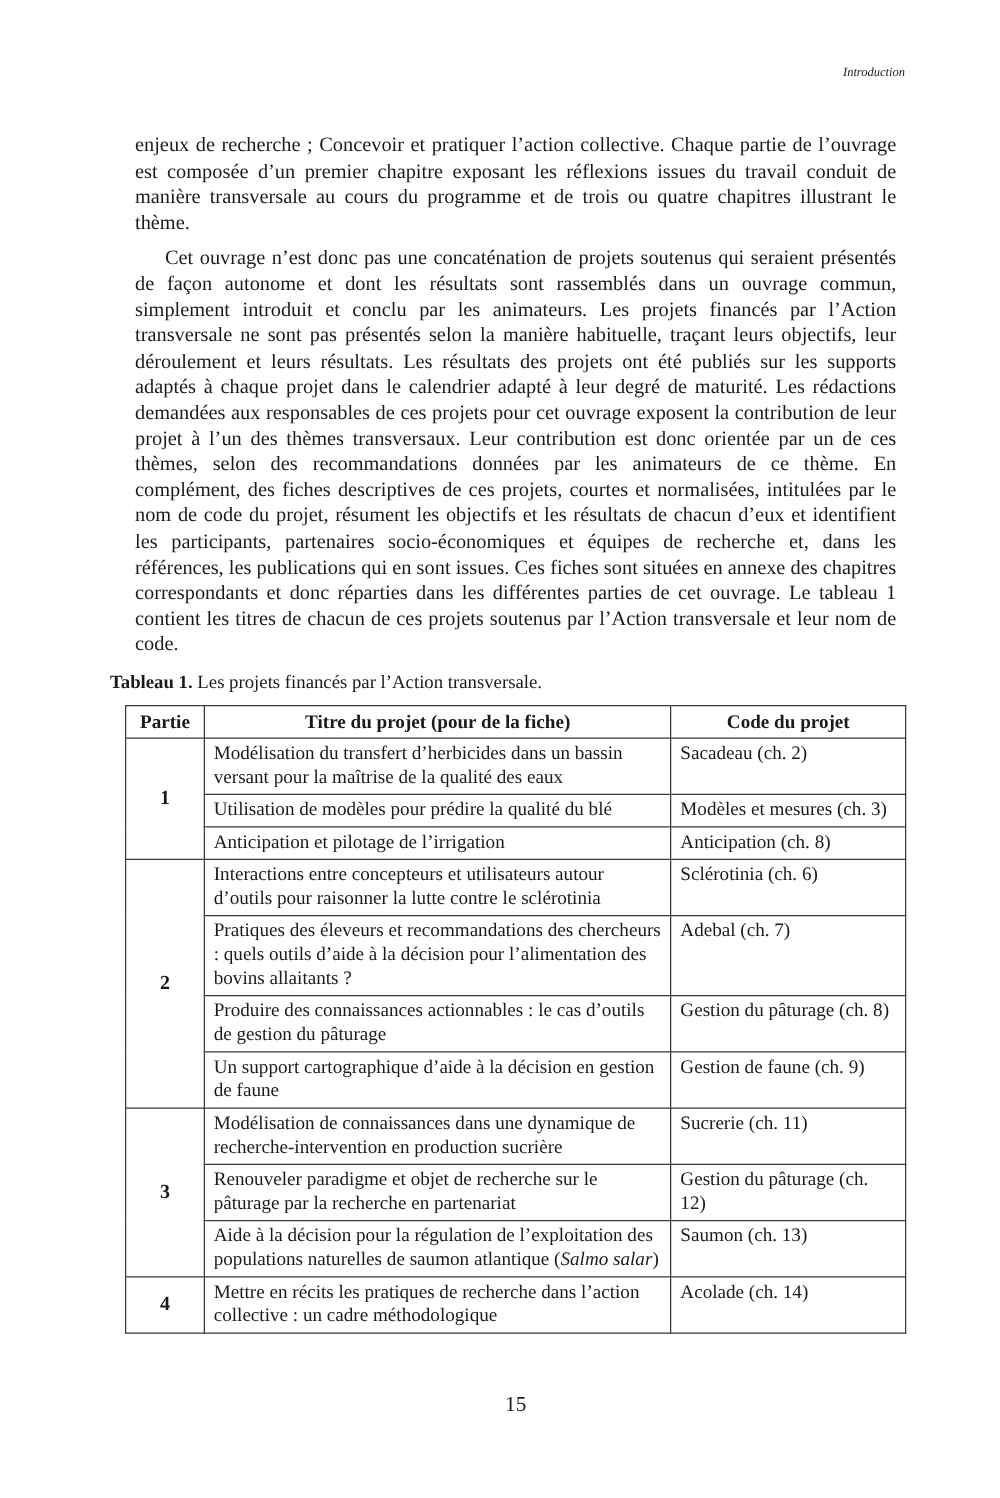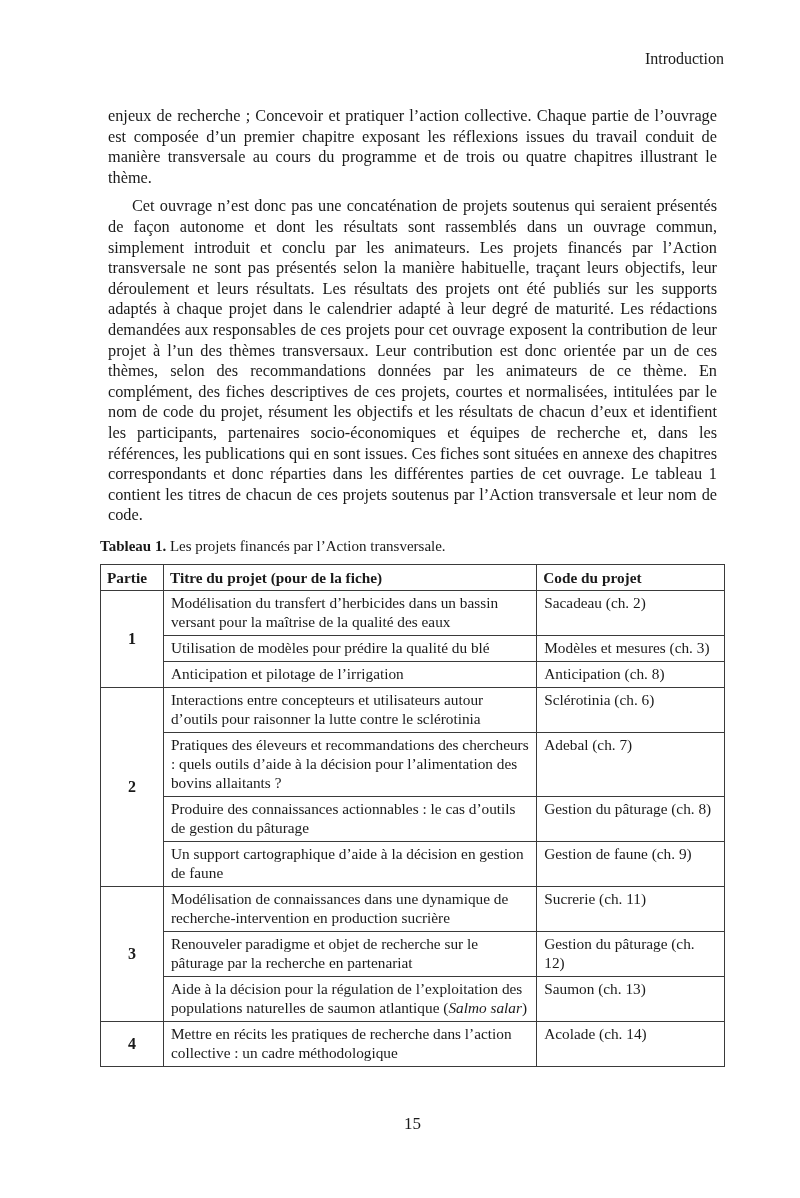--- a/index.html
+++ b/index.html
@@ -12,42 +12,43 @@
       height: 1198px;
       position: relative;
       font-family: "Liberation Serif", "DejaVu Serif", serif;
       color: #1a1a1a;
       overflow: hidden;
     }
     .running-head {
       position: absolute;
       top: 49px;
       right: 76px;
-      font-size: 16px;
+      font-style: italic;
+      font-size: 10px;
       line-height: 20px;
     }
     .body-text {
       position: absolute;
       left: 100px;
       top: 98px;
       width: 625px;
       font-size: 16.3px;
       line-height: 20.6px;
       text-align: justify;
       margin: 0;
     }
     .body-text p {
       margin: 8px;
     }
     .body-text p.indent {
       text-indent: 24px;
     }
     .table-caption {
       position: absolute;
-      left: 100px;
+      left: 88px;
       top: 537px;
       font-size: 15px;
       line-height: 19px;
     }
     .table-caption b { font-weight: bold; }
     table.projects {
       position: absolute;
       left: 100px;
       top: 564px;
       width: 625px;
@@ -56,21 +57,21 @@
       line-height: 19px;
     }
     table.projects th, table.projects td {
       border: 1px solid #3a3a3a;
       vertical-align: top;
       padding: 2px 7px 4px 7px;
       text-align: left;
     }
     table.projects th {
       font-weight: bold;
-      text-align: left;
+      text-align: center;
       padding: 3px 6px 3px 6px;
     }
     table.projects td.partie {
       text-align: center;
       vertical-align: middle;
       font-weight: bold;
       font-size: 16px;
     }
     col.c1 { width: 63px; }
     col.c2 { width: 374px; }

